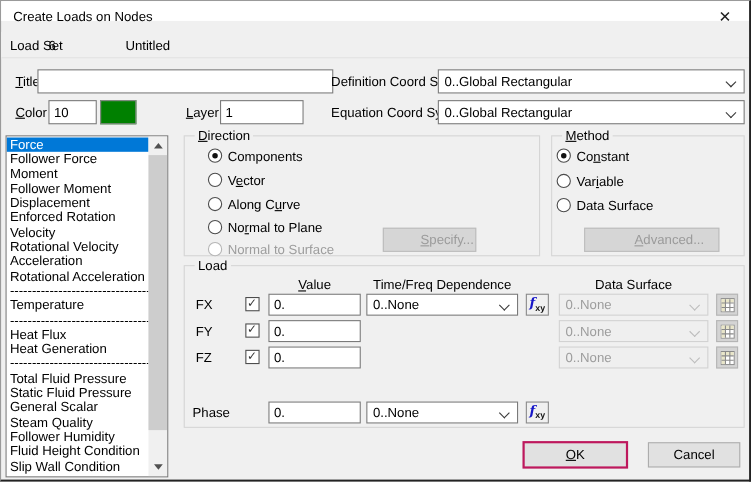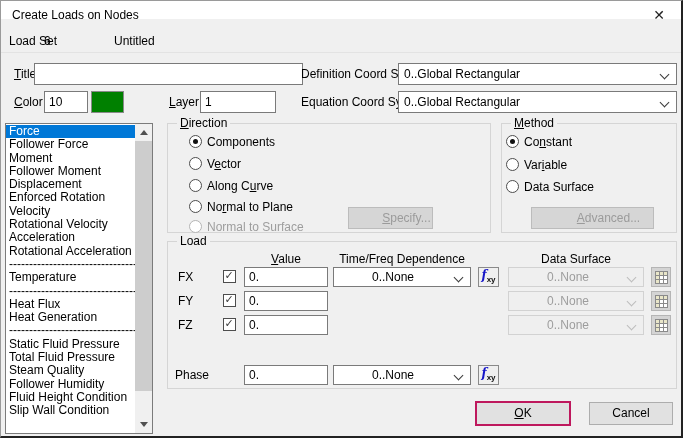--- a/index.html
+++ b/index.html
@@ -23,21 +23,21 @@
   .lbl { position:absolute; height:22px; line-height:22px; white-space:nowrap; }
   .lbl.r { text-align:right; }
   .tinput { position:absolute; height:22px; border:1px solid #7a7a7a; background:#fff; font-family:"Liberation Sans",sans-serif;
             font-size:12px; padding:0 4px; color:#000; }
 
   
   .combo { position:absolute; height:22px; border:1px solid #7a7a7a; background:#fff; }
   .combo .cval { position:absolute; left:5px; top:0; right:22px; line-height:20px; white-space:nowrap; overflow:hidden; }
   .chev { position:absolute; right:8px; top:7px; width:7px; height:7px; border-right:1.4px solid #3a3a3a;
           border-bottom:1.4px solid #3a3a3a; transform:rotate(45deg); transform-origin:center; }
-  .combo.sm { height:20px; } .combo.sm .cval { line-height:18px;margin-left:33px; }
+  .combo.sm { height:20px; } .combo.sm .cval { line-height:18px; }
   .combo.disabled { background:#efefef; border-color:#d2d2d2; }
   .combo.disabled .cval { color:#9d9d9d; }
   .combo.disabled .chev { border-color:#bdbdbd; }
 
   
   #color-swatch { position:absolute; left:90px; top:90px; width:33px; height:22px; border:1px solid #8a8a8a; }
 
   
   #listbox { position:absolute; left:4px; top:122px; width:148px; height:311px; background:#fff; border:1px solid #7b7b7b; overflow:hidden; }
   #list-items { position:absolute; left:0; top:1px; width:129px; }
@@ -128,22 +128,23 @@
       <div class="li">Velocity</div>
       <div class="li">Rotational Velocity</div>
       <div class="li">Acceleration</div>
       <div class="li">Rotational Acceleration</div>
       <div class="li sep">----------------------------------</div>
       <div class="li">Temperature</div>
       <div class="li sep">----------------------------------</div>
       <div class="li">Heat Flux</div>
       <div class="li">Heat Generation</div>
       <div class="li sep">----------------------------------</div>
+      <div class="li">Total Fluid Pressure</div>
       <div class="li">Static Fluid Pressure</div>
-      <div class="li">Total Fluid Pressure</div>
+      <div class="li">General Scalar</div>
       <div class="li">Steam Quality</div>
       <div class="li">Follower Humidity</div>
       <div class="li">Fluid Height Condition</div>
       <div class="li">Slip Wall Condition</div>
     </div>
     <div id="scrollbar">
       <div id="sb-thumb"></div>
       <div class="sb-arrow" id="sb-up"></div>
       <div class="sb-arrow" id="sb-down"></div>
     </div>

